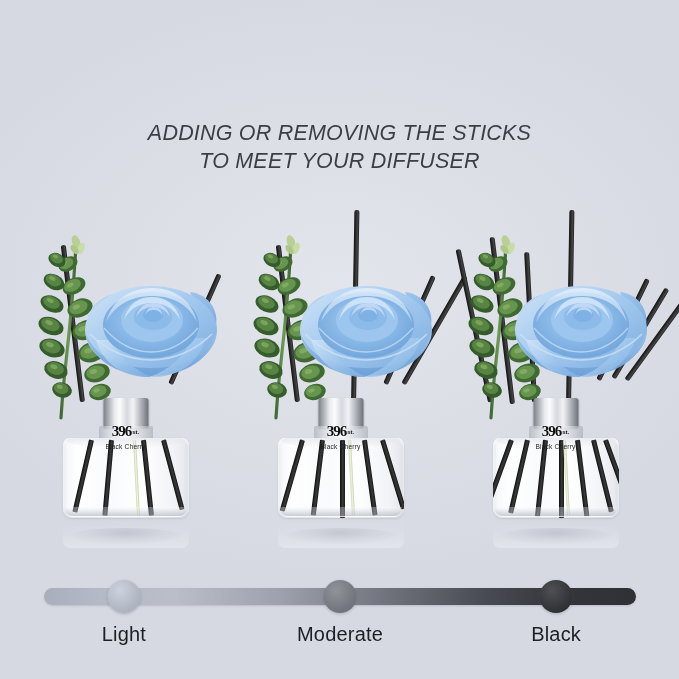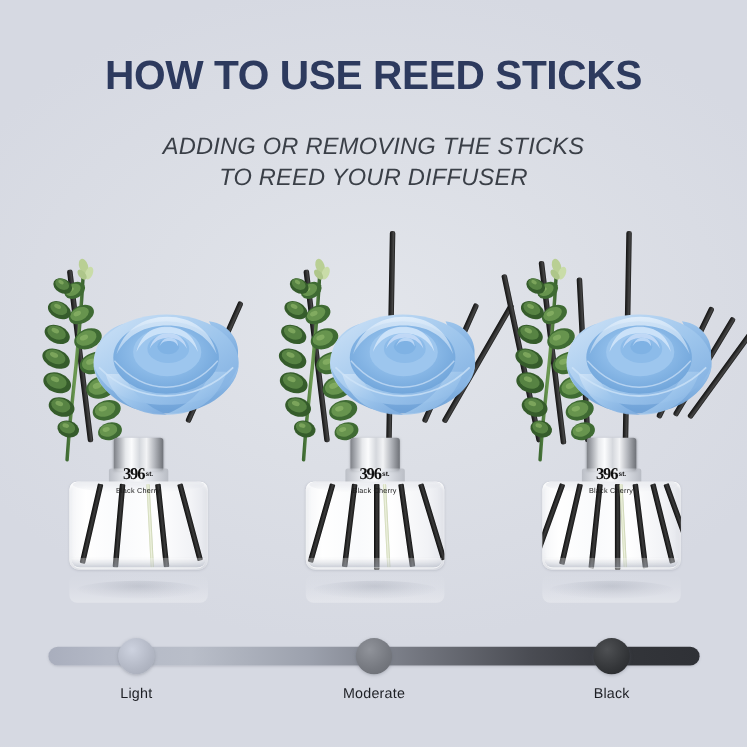--- a/index.html
+++ b/index.html
@@ -172,34 +172,33 @@
       #70737c 58%, #4a4c53 74%, #33353a 88%, #2f3136 100%);
     box-shadow:0 1px 2px rgba(120,124,136,.3);
   }
   .knob{
     position:absolute;top:2px;width:33px;height:33px;border-radius:50%;
     transform:translateX(-50%);
   }
   .tick-label{
     position:absolute;top:45px;
     transform:translateX(-50%);
-    font-size:13px;color:#1d1f24;letter-spacing:.2px;
+    font-size:20px;color:#1d1f24;letter-spacing:.2px;
     white-space:nowrap;
   }
 </style>
 </head>
 <body>
 
 <div id="page">
 
-  <div class="title">HOW TO USE REED STICKS</div>
 
   <div class="subtitle">
     <div>ADDING OR REMOVING THE STICKS</div>
-    <div>TO REED YOUR DIFFUSER</div>
+    <div>TO MEET YOUR DIFFUSER</div>
   </div>
 
   <div class="diffusers" id="diffusers">
       <div class="unit" style="left: 18px;">
         <div class="reflection"></div>
         <div class="shadow"></div>
         <div class="reeds-top">
           <div class="reed" style="left: 62px; top: 22px; height: 158px; transform: rotate(-7deg);"></div>
           <div class="reed" style="left: 150px; top: 42px; height: 120px; transform: rotate(24deg);"></div>
         </div>

